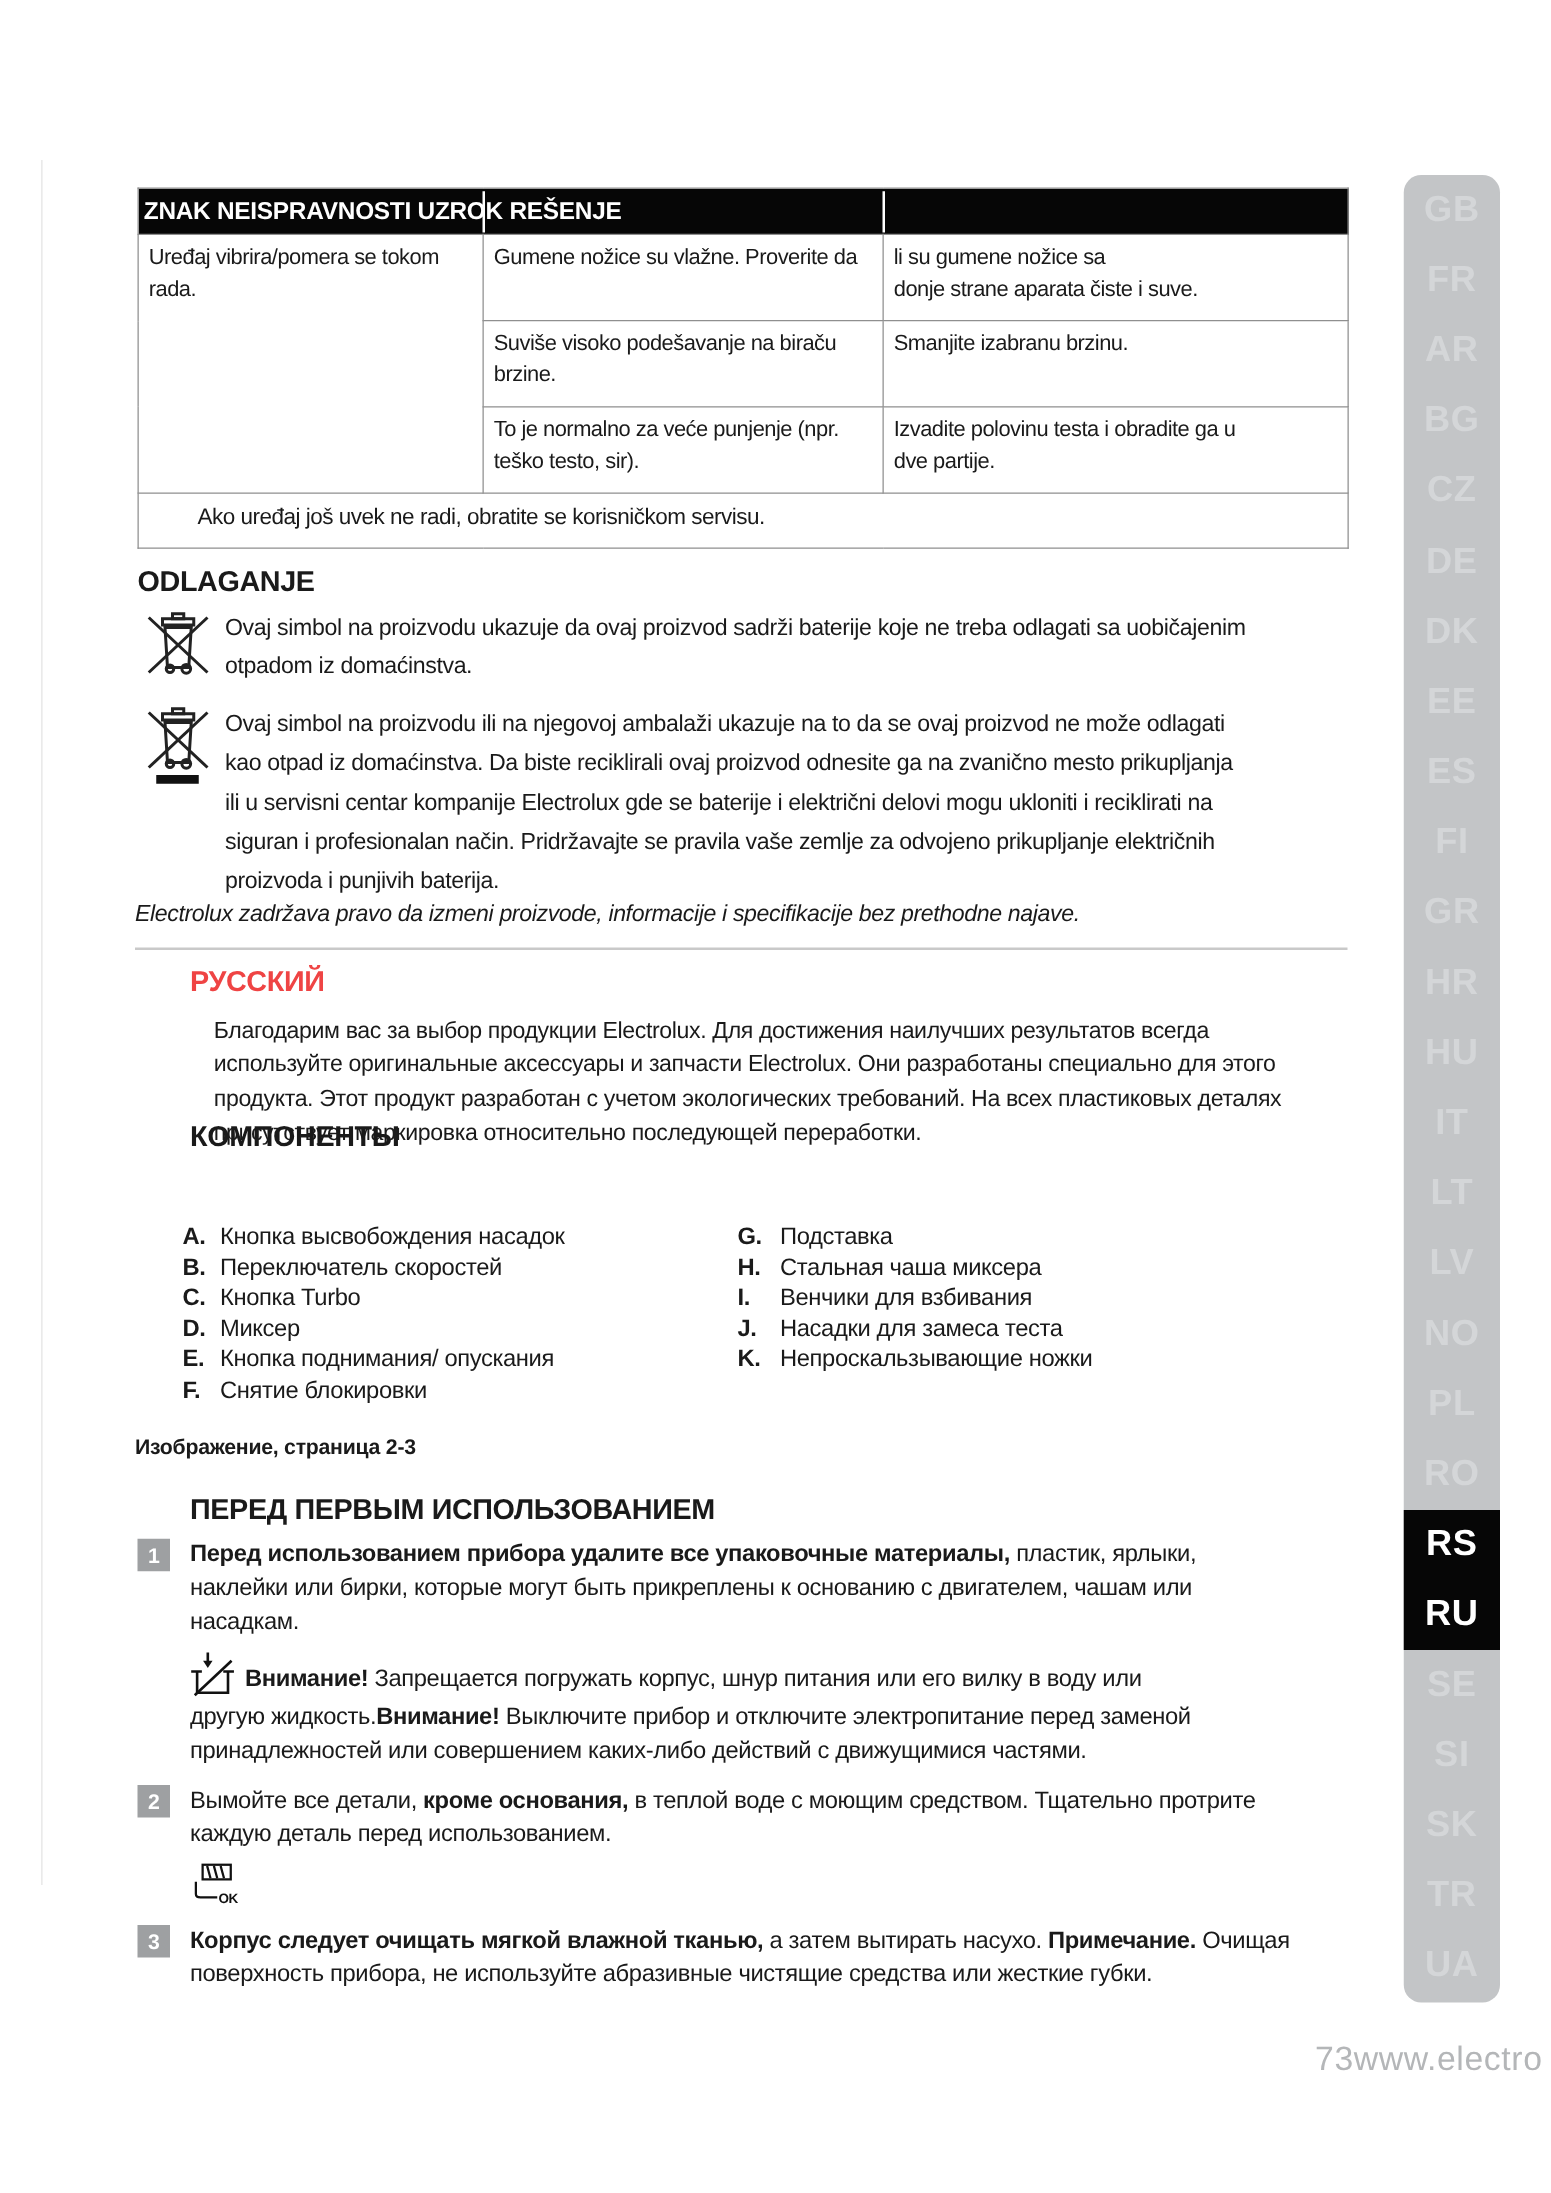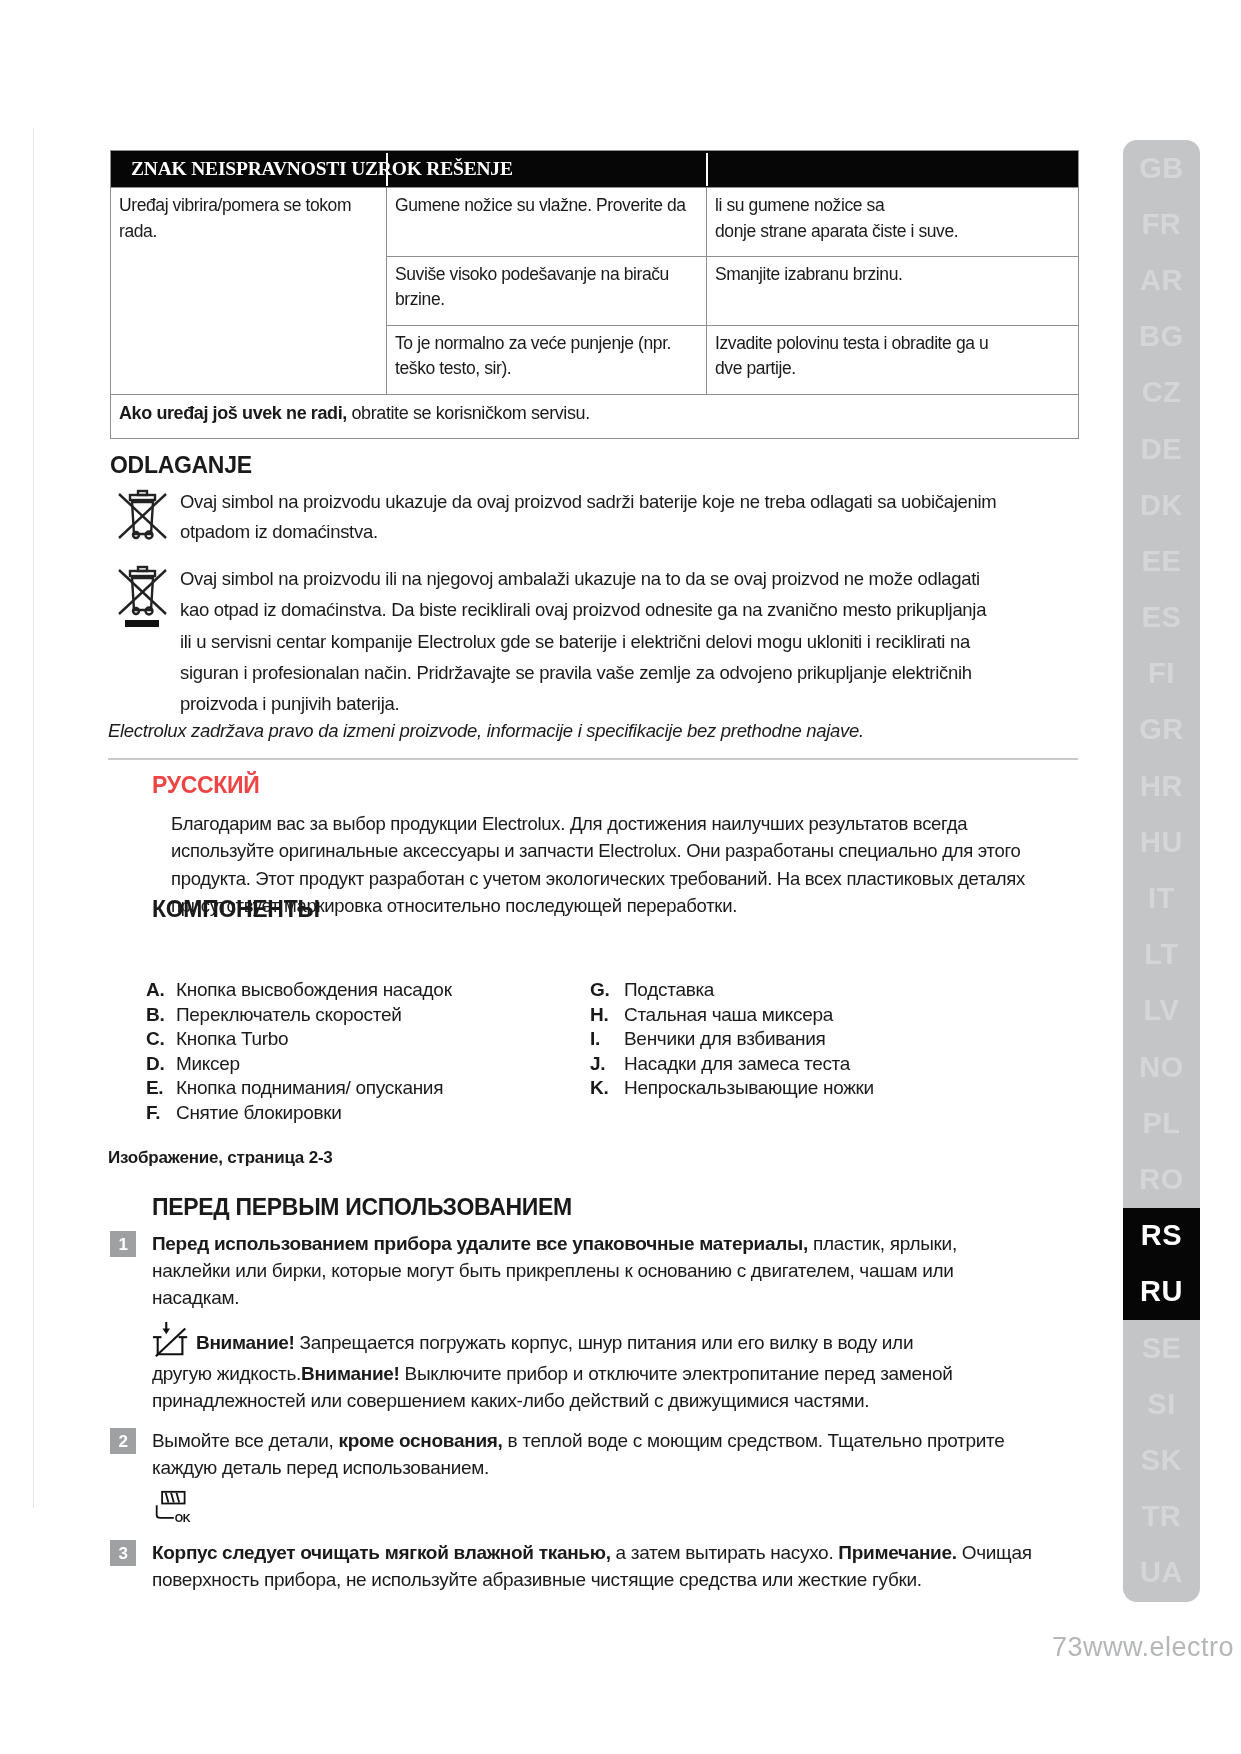--- a/index.html
+++ b/index.html
@@ -13,21 +13,21 @@
   
   .edge-line{left:33px;top:128px;width:1px;height:1380px;background:#e4e4e4;}
   
   .table-wrap{left:110px;top:150px;width:968px;}
   table.tbl{border-collapse:collapse;table-layout:fixed;width:968px;
     font-size:17.5px;letter-spacing:-0.4px;line-height:1.45;}
   table.tbl td,table.tbl th{border:1.5px solid #8f8f8f;vertical-align:top;
     padding:5px 8px 12px 8px;}
   table.tbl th.black{background:#060606;color:#ffffff;text-align:left;
     font-size:19.5px;letter-spacing:-0.2px;font-weight:bold;height:28px;
-    vertical-align:middle;padding:4px 20px;font-family:Liberation Serif, serif;}
+    vertical-align:middle;padding:4px 4px;}
   .hline{top:3px;width:2px;height:33px;background:#ffffff;z-index:2;}
   .hline1{left:276px;} .hline2{left:596px;}
   tr.r1{height:60px;} tr.r2{height:68px;} tr.r3{height:64px;}
   td.tfoot{height:26px;vertical-align:middle;font-size:18px;padding:6px 8px;}
   
   .h1{font-size:23px;font-weight:bold;letter-spacing:-0.3px;}
   .h1.gray{color:#ef4444;}
   
   .disp-item{left:110px;width:968px;}
   .disp-icon{position:absolute;left:6px;top:2px;}
@@ -51,21 +51,21 @@
   
   .sidebar{left:1123px;top:140px;width:77px;height:1462px;background:#c3c5c7;
     border-radius:14px;display:flex;flex-direction:column;}
   .lang{height:56.2px;flex:0 0 auto;display:flex;align-items:center;justify-content:center;
     font-size:29px;font-weight:bold;letter-spacing:0.5px;color:#d4d6d8;}
   .lang.active{background:#060606;color:#ffffff;}
   
   .page-footer{left:1052px;top:1632px;font-size:27px;color:#b4b6b8;
     letter-spacing:0.5px;white-space:nowrap;}
   svg{display:block;}
-  b{font-weight:bold;}
+  b{font-weight:normal;margin-left:39px;}
 </style>
 </head>
 <body>
 
 <div class="abs edge-line"></div>
 
 <div class="abs table-wrap">
   <div class="abs hline hline1"></div>
   <div class="abs hline hline2"></div>
   <table class="tbl">

